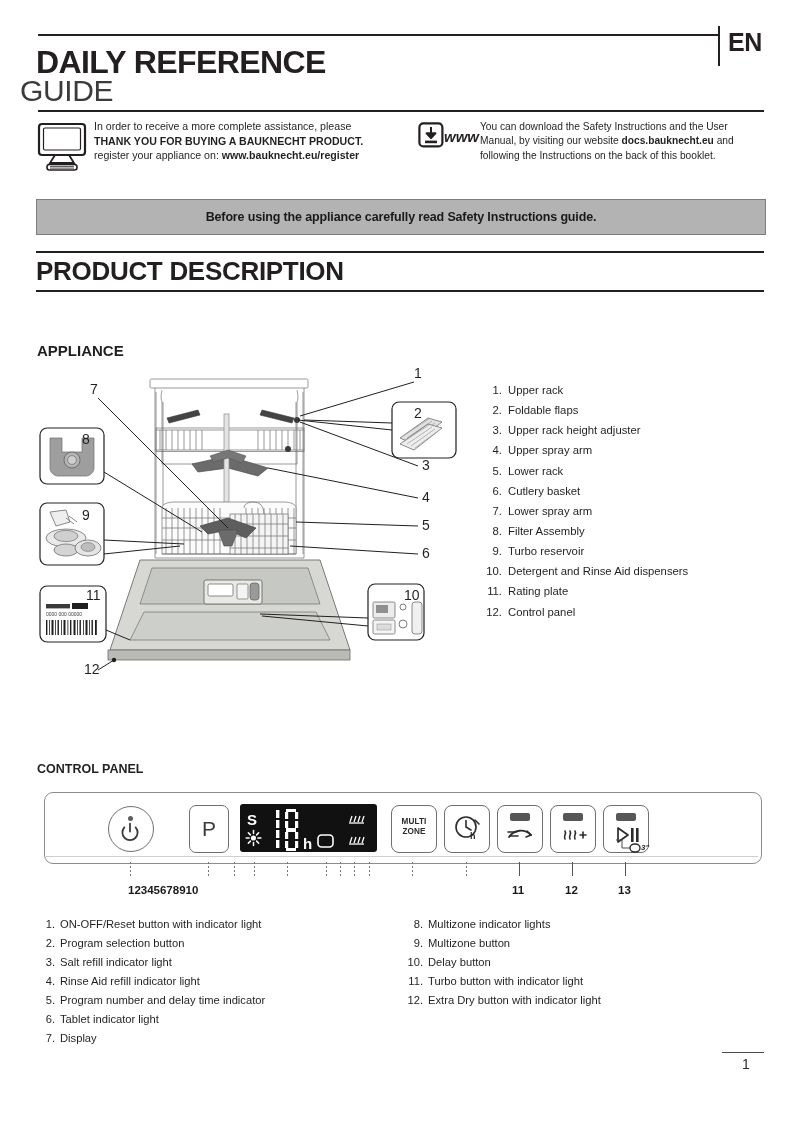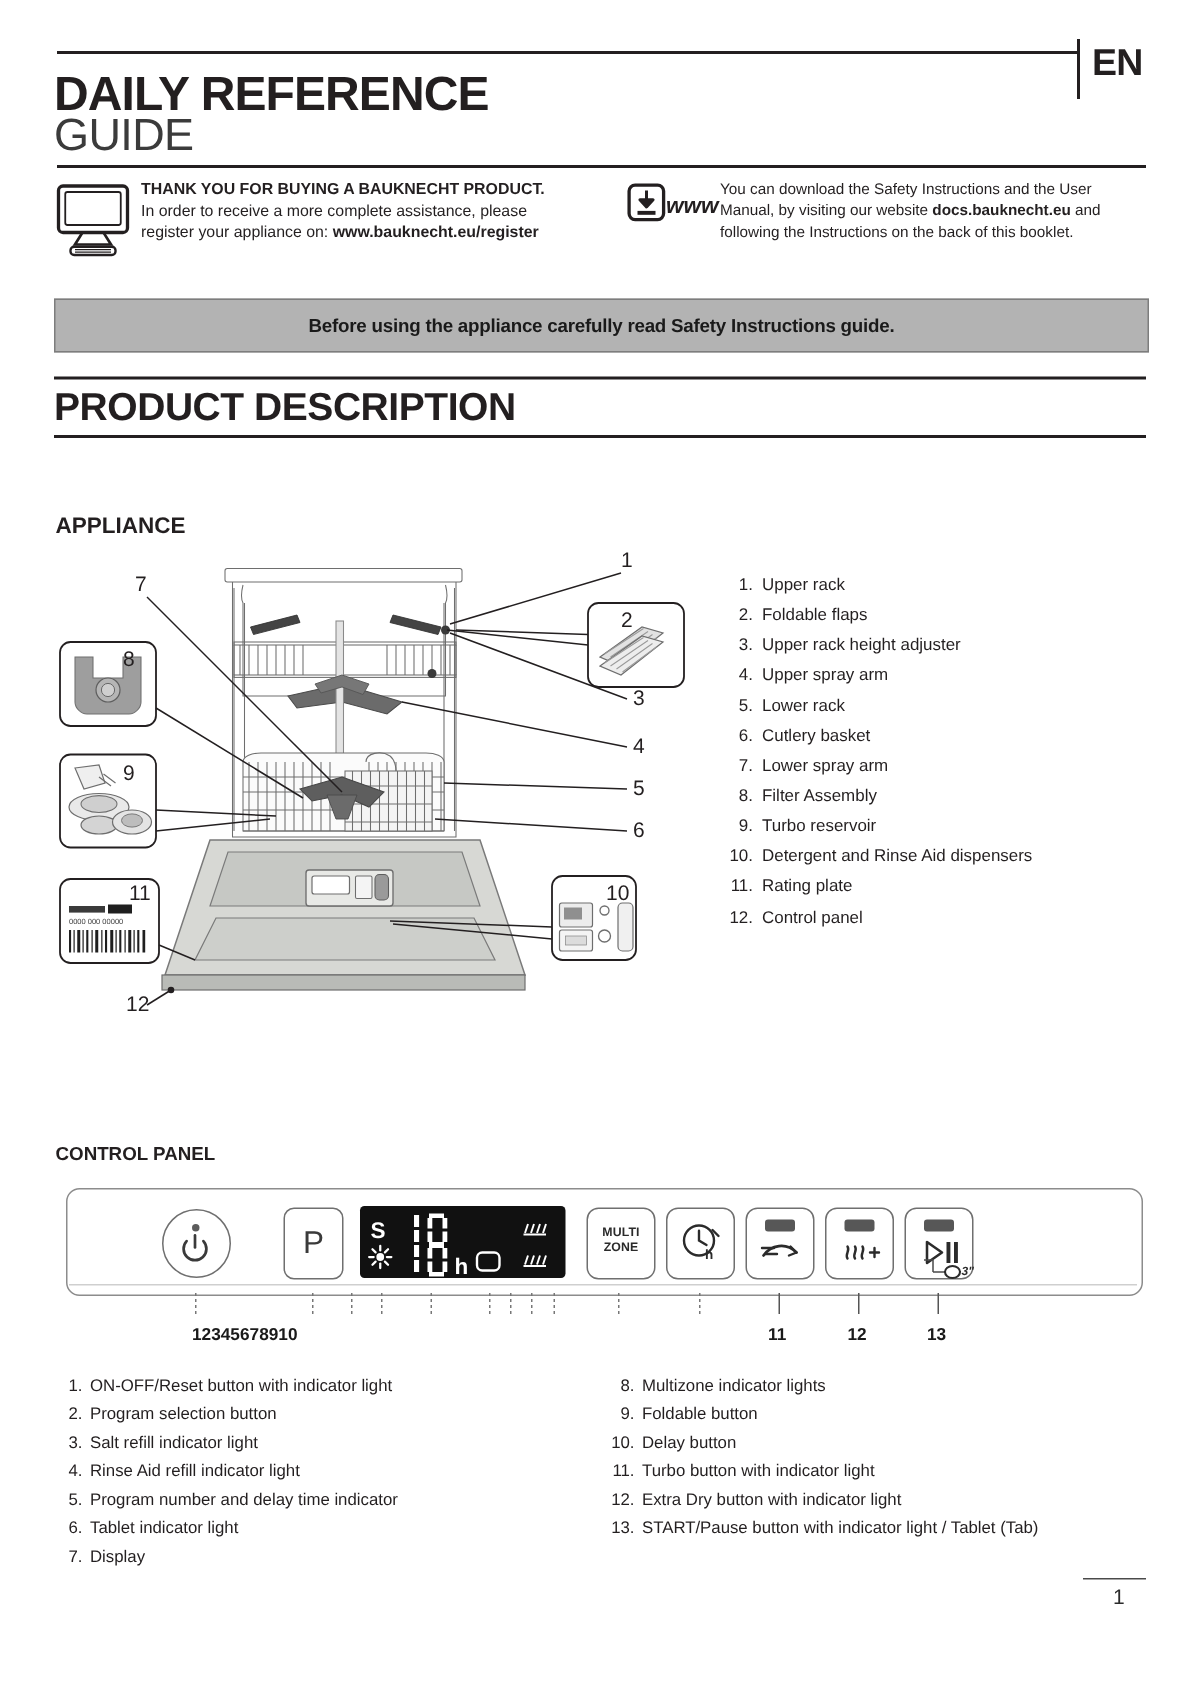--- a/index.html
+++ b/index.html
@@ -12,21 +12,21 @@
     overflow:hidden;
   }
   .page{position:absolute;left:0;top:0;width:802px;height:1134px;}
 
   
   .hdr-rule-top{position:absolute;left:38px;top:34px;width:680px;height:2px;background:#231f20;}
   .lang-divider{position:absolute;left:718px;top:26px;width:2px;height:40px;background:#231f20;}
   .lang{position:absolute;left:728px;top:28px;font-size:25px;font-weight:bold;letter-spacing:-0.5px;color:#231f20;}
 
   .title-main{position:absolute;left:36px;top:46px;font-size:32px;font-weight:bold;letter-spacing:-0.6px;color:#231f20;line-height:1.0;}
-  .title-sub{position:absolute;left:36px;top:76px;font-size:30px;font-weight:normal;letter-spacing:-0.4px;color:#3b3b3b;line-height:1.0;}
+  .title-sub{position:absolute;left:20px;top:76px;font-size:30px;font-weight:normal;letter-spacing:-0.4px;color:#3b3b3b;line-height:1.0;}
   .hdr-rule-bot{position:absolute;left:38px;top:110px;width:726px;height:2px;background:#231f20;}
 
   
   .monitor{position:absolute;left:36px;top:122px;width:52px;height:50px;}
   .thanks{position:absolute;left:94px;top:119px;width:310px;font-size:10.6px;line-height:1.38;color:#231f20;}
   .thanks b{font-weight:bold;}
 
   .dl-icon{position:absolute;left:418px;top:122px;width:62px;height:26px;}
   .dl-text{position:absolute;left:480px;top:120px;width:288px;font-size:10.2px;line-height:1.40;color:#231f20;}
   .dl-text b{font-weight:bold;margin-top:16px;}
@@ -113,22 +113,22 @@
       <rect x="3" y="2" width="46" height="31" rx="3" fill="none" stroke="#231f20" stroke-width="2.2"></rect>
       <rect x="7.5" y="6" width="37" height="22" rx="1.5" fill="none" stroke="#231f20" stroke-width="1.2"></rect>
       <path d="M19 33 L14 41 L38 41 L33 33 Z" fill="none" stroke="#231f20" stroke-width="1.8"></path>
       <rect x="11" y="42.5" width="30" height="5.5" rx="2.4" fill="none" stroke="#231f20" stroke-width="1.6"></rect>
       <line x1="14" y1="44.4" x2="38" y2="44.4" stroke="#231f20" stroke-width="0.8"></line>
       <line x1="14" y1="46.1" x2="38" y2="46.1" stroke="#231f20" stroke-width="0.8"></line>
     </svg>
   </div>
 
   <div class="thanks">
+    <div>In order to receive a more complete assistance, please</div>
     <div><b>THANK YOU FOR BUYING A BAUKNECHT PRODUCT.</b></div>
-    <div>In order to receive a more complete assistance, please</div>
     <div><span>register your appliance on: </span><b>www.bauknecht.eu/register</b></div>
   </div>
 
   <div class="dl-icon">
     <svg width="62" height="26" viewBox="0 0 62 26">
       <rect x="1.4" y="1.4" width="23" height="23" rx="4" fill="none" stroke="#231f20" stroke-width="2.2"></rect>
       <path d="M13 5 L13 13 M8.6 11.2 L13 16 L17.4 11.2 Z" fill="#231f20" stroke="#231f20" stroke-width="2" stroke-linejoin="round"></path>
       <rect x="7" y="18.6" width="12" height="2.6" fill="#231f20"></rect>
       <text x="26" y="20" font-family="Liberation Sans, sans-serif" font-size="15" font-style="italic" font-weight="bold" fill="#231f20">www</text>
     </svg>
@@ -561,38 +561,34 @@
   </div>
 
   <div class="cp-legend-r">
     <ul>
       <li>
           <span class="num">8.</span>
           <span>Multizone indicator lights</span>
         </li>
       <li>
           <span class="num">9.</span>
-          <span>Foldable button</span>
+          <span>Multizone button</span>
         </li>
       <li>
           <span class="num">10.</span>
           <span>Delay button</span>
         </li>
       <li>
           <span class="num">11.</span>
           <span>Turbo button with indicator light</span>
         </li>
       <li>
           <span class="num">12.</span>
           <span>Extra Dry button with indicator light</span>
         </li>
-      <li>
-          <span class="num">13.</span>
-          <span>START/Pause button with indicator light / Tablet (Tab)</span>
-        </li>
     </ul>
   </div>
 
   <div class="foot-rule"></div>
   <div class="pageno">1</div>
 
 
 </div>
 
 </body></html>

